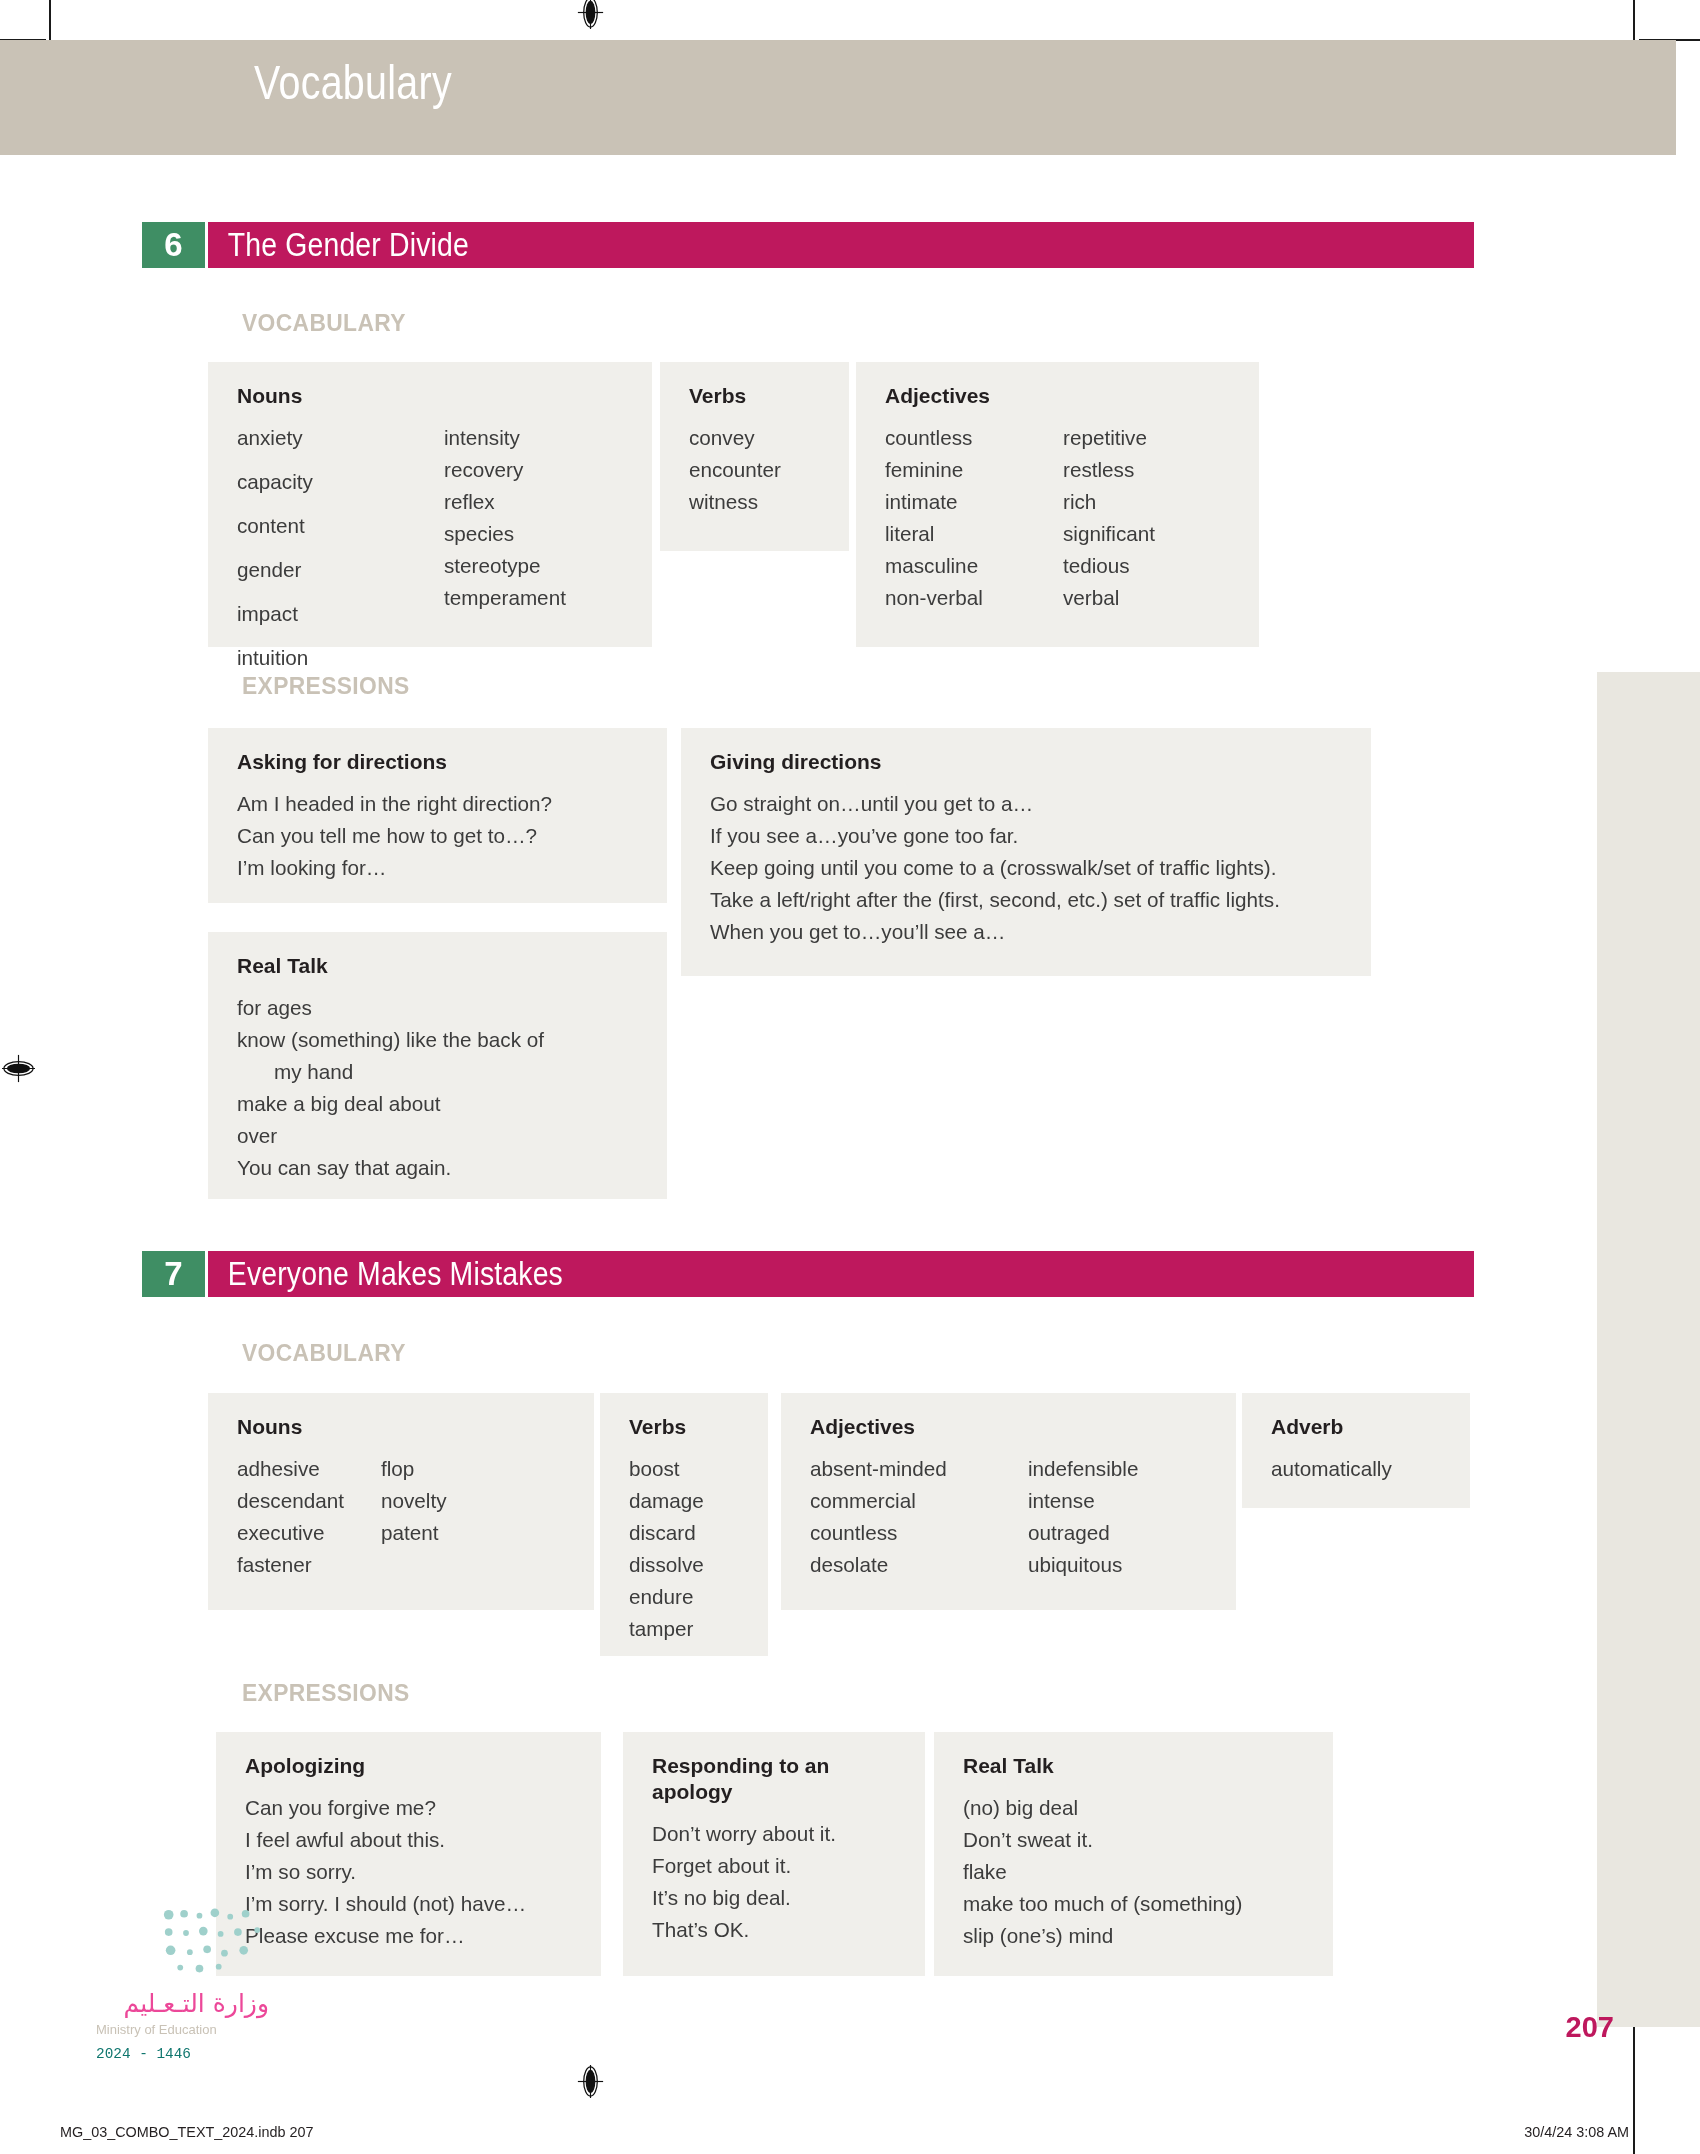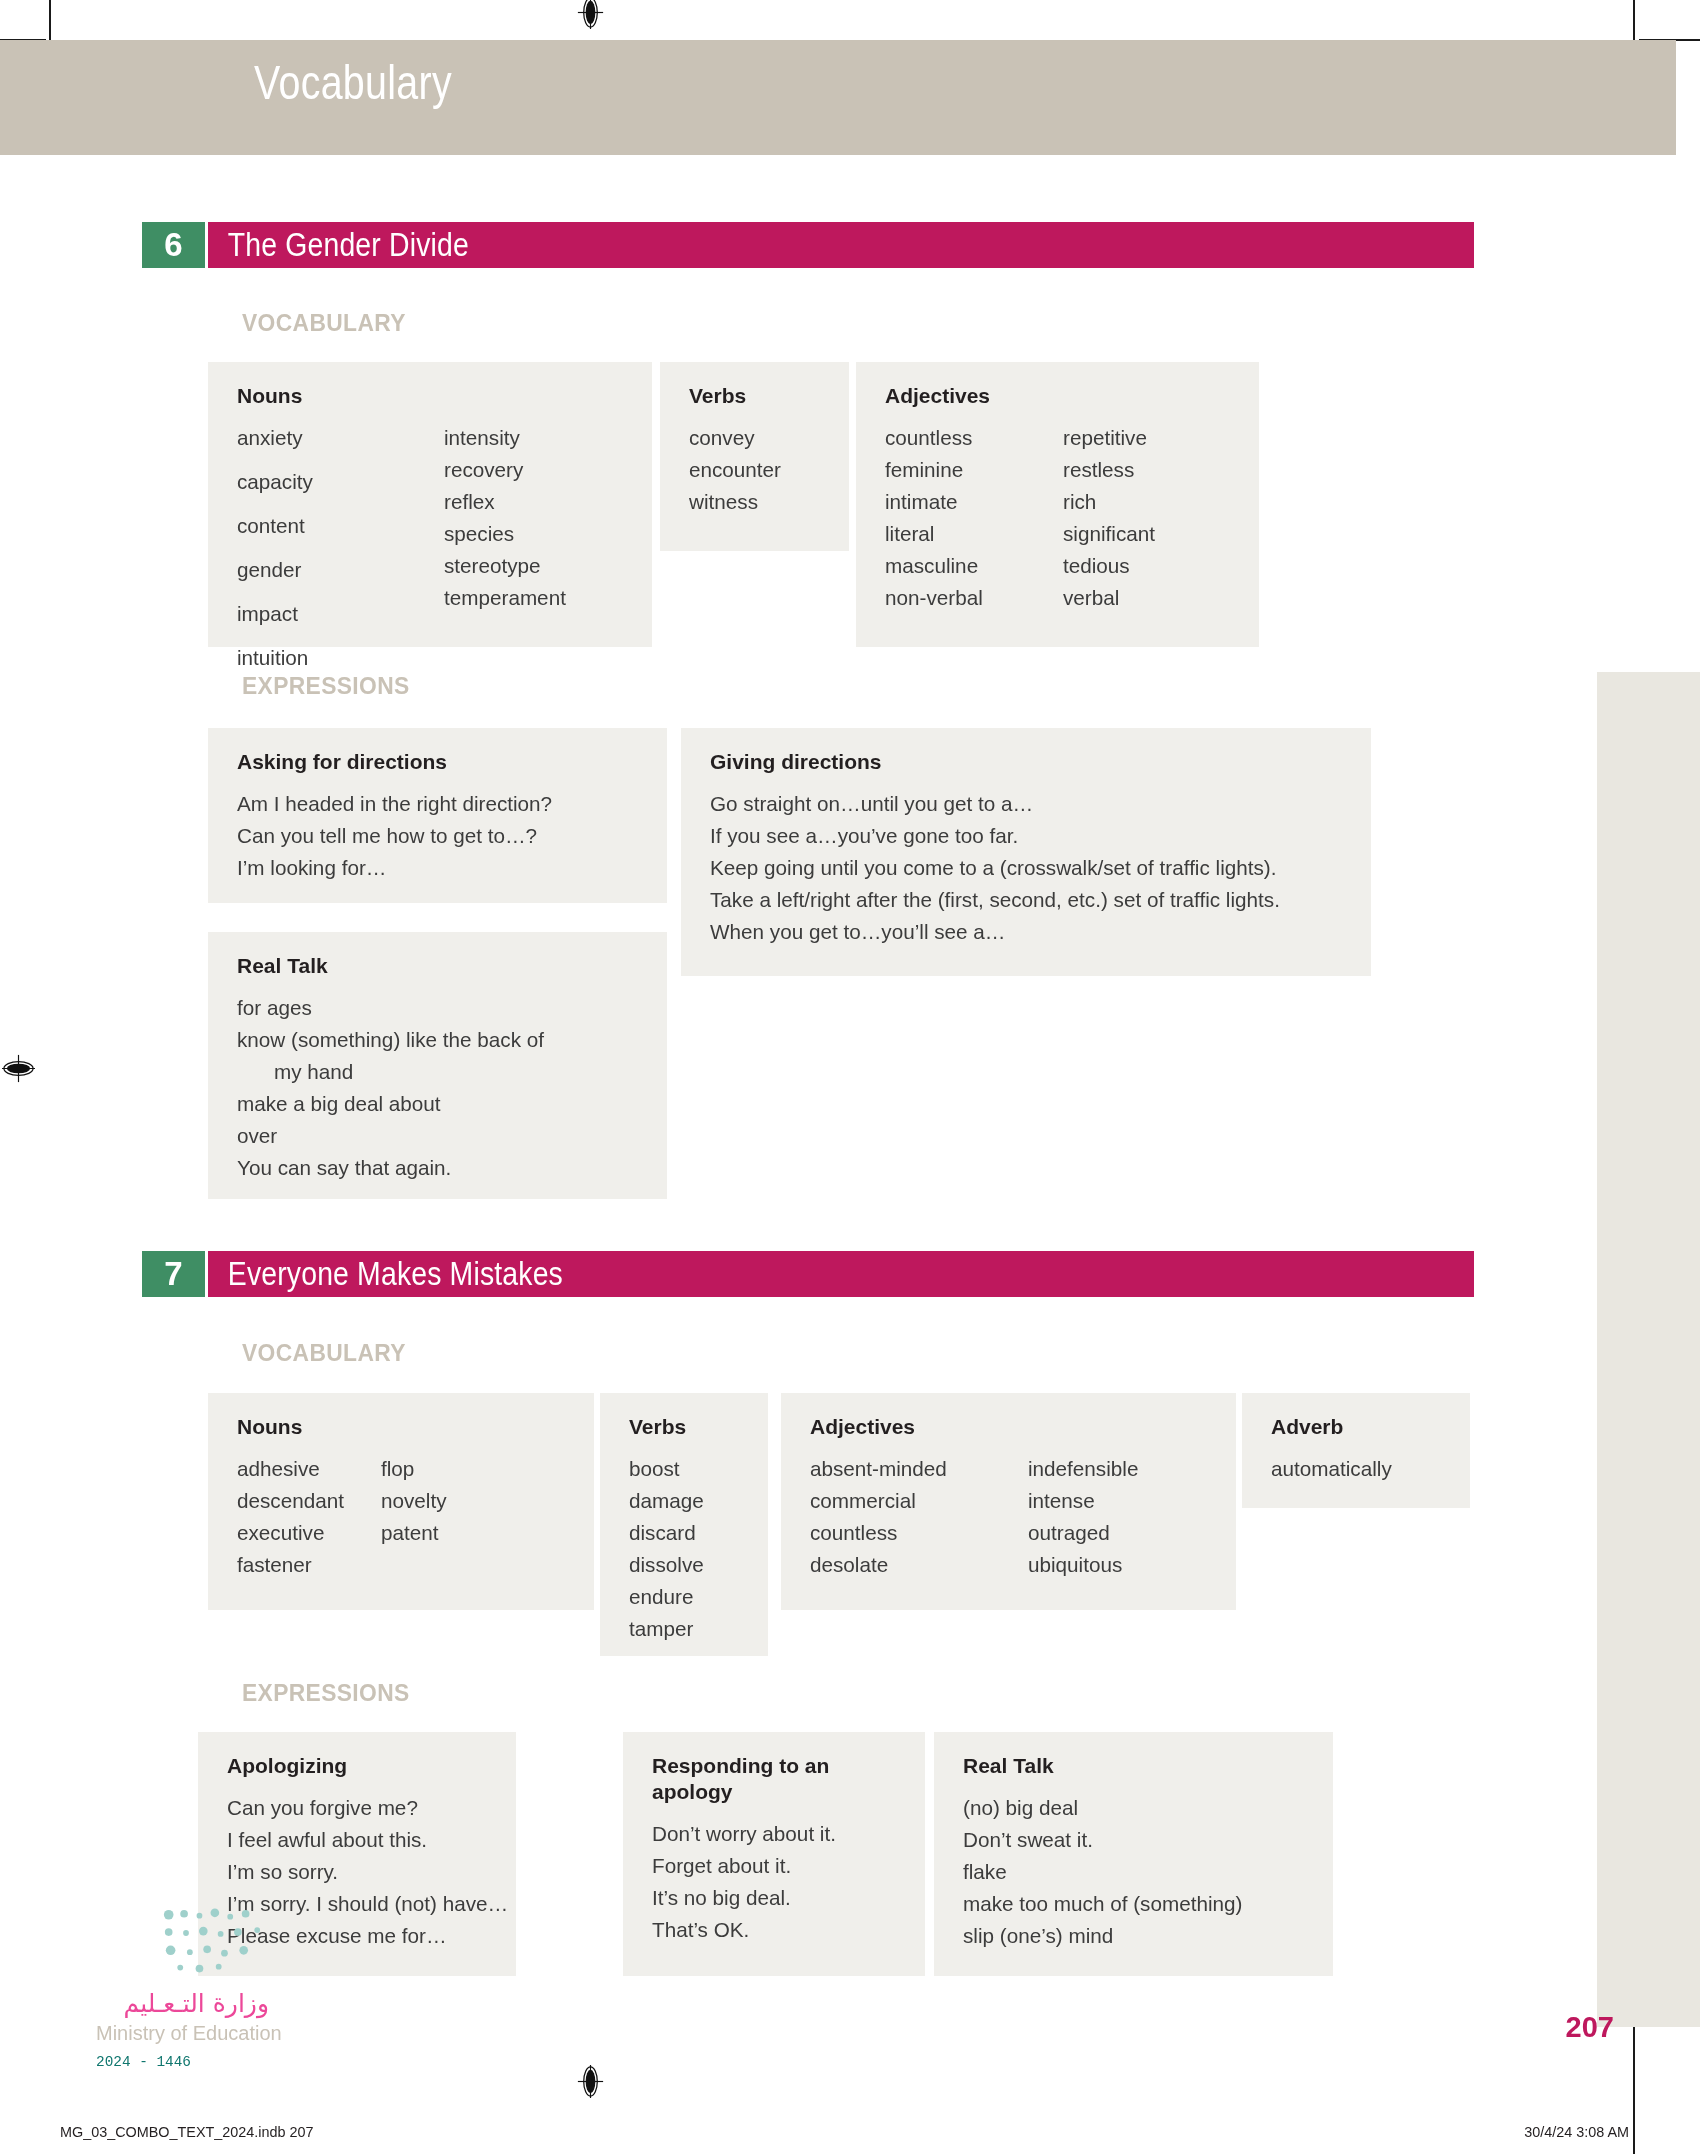--- a/index.html
+++ b/index.html
@@ -144,21 +144,21 @@
   }
   .moe-ar {
     font-size: 25px;
     color: #ec4899;
     letter-spacing: 1px;
     direction: rtl;
     font-family: "DejaVu Sans", sans-serif;
     white-space: nowrap;
   }
   .moe-en {
-    font-size: 20px;
+    font-size: 13px;
     color: #c9c2b6;
     margin-top: 3.8px;
     font-family: "Liberation Sans Narrow", "Liberation Sans", sans-serif;
     white-space: nowrap;
   }
   .moe-yr {
     font-size: 14.4px;
     color: #0f766e;
     margin-top: 9px;
     font-family: Liberation Mono, monospace;
@@ -389,21 +389,21 @@
     <div class="box-title">Adverb</div>
     <div class="word-cols">
       <div class="word-col">
         <span class="word">automatically</span>
       </div>
     </div>
   </div>
 
   <div class="section-label" style="left:242px; top:1679px;">EXPRESSIONS</div>
 
-  <div class="box" style="left:198px; top:1732px; width:318px; height:244px;">
+  <div class="box" style="left:216px; top:1732px; width:385px; height:244px;">
     <div class="box-title">Apologizing</div>
     <div class="word-col phrase-list">
       <span class="word">Can you forgive me?</span>
       <span class="word">I feel awful about this.</span>
       <span class="word">I’m so sorry.</span>
       <span class="word">I’m sorry. I should (not) have…</span>
       <span class="word">Please excuse me for…</span>
     </div>
   </div>
 

